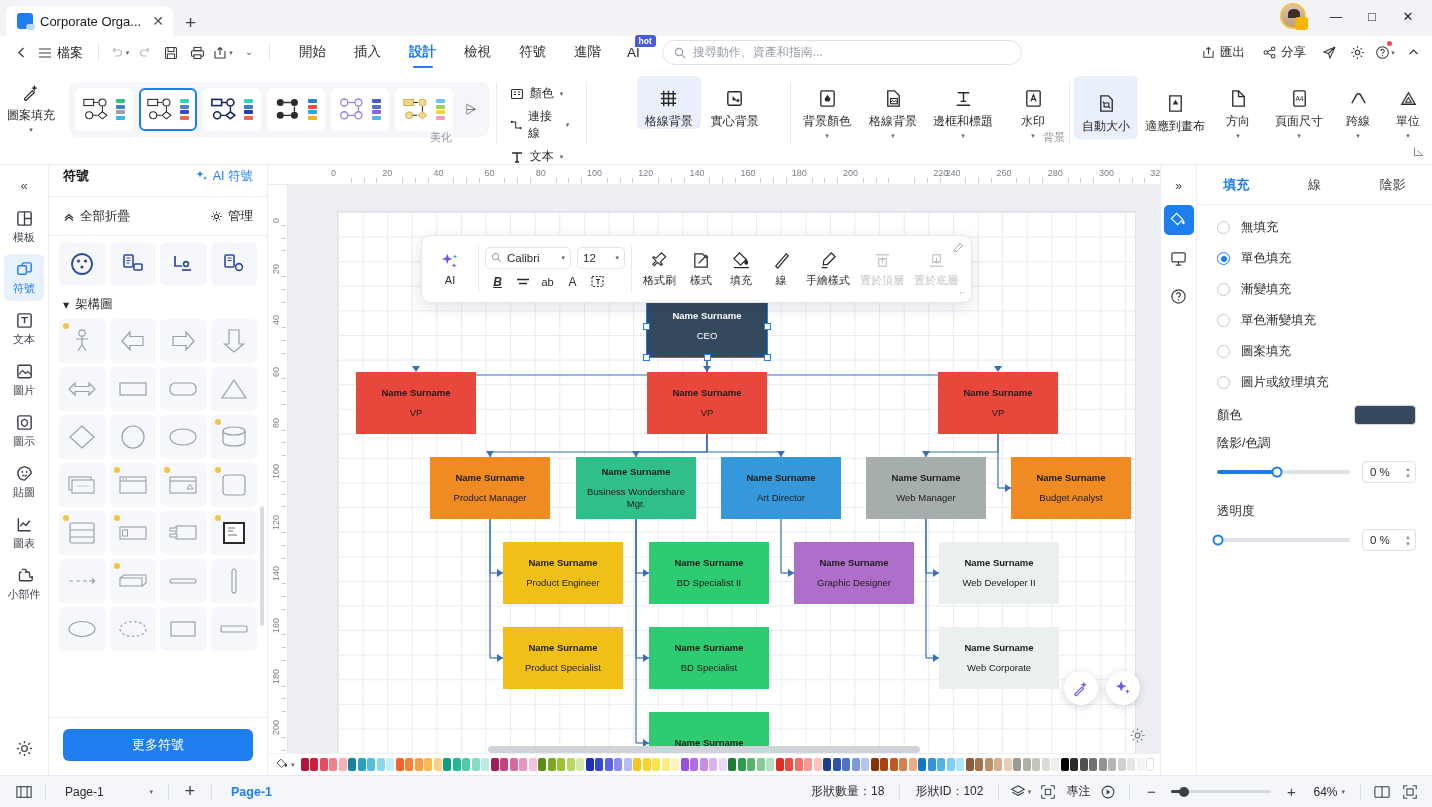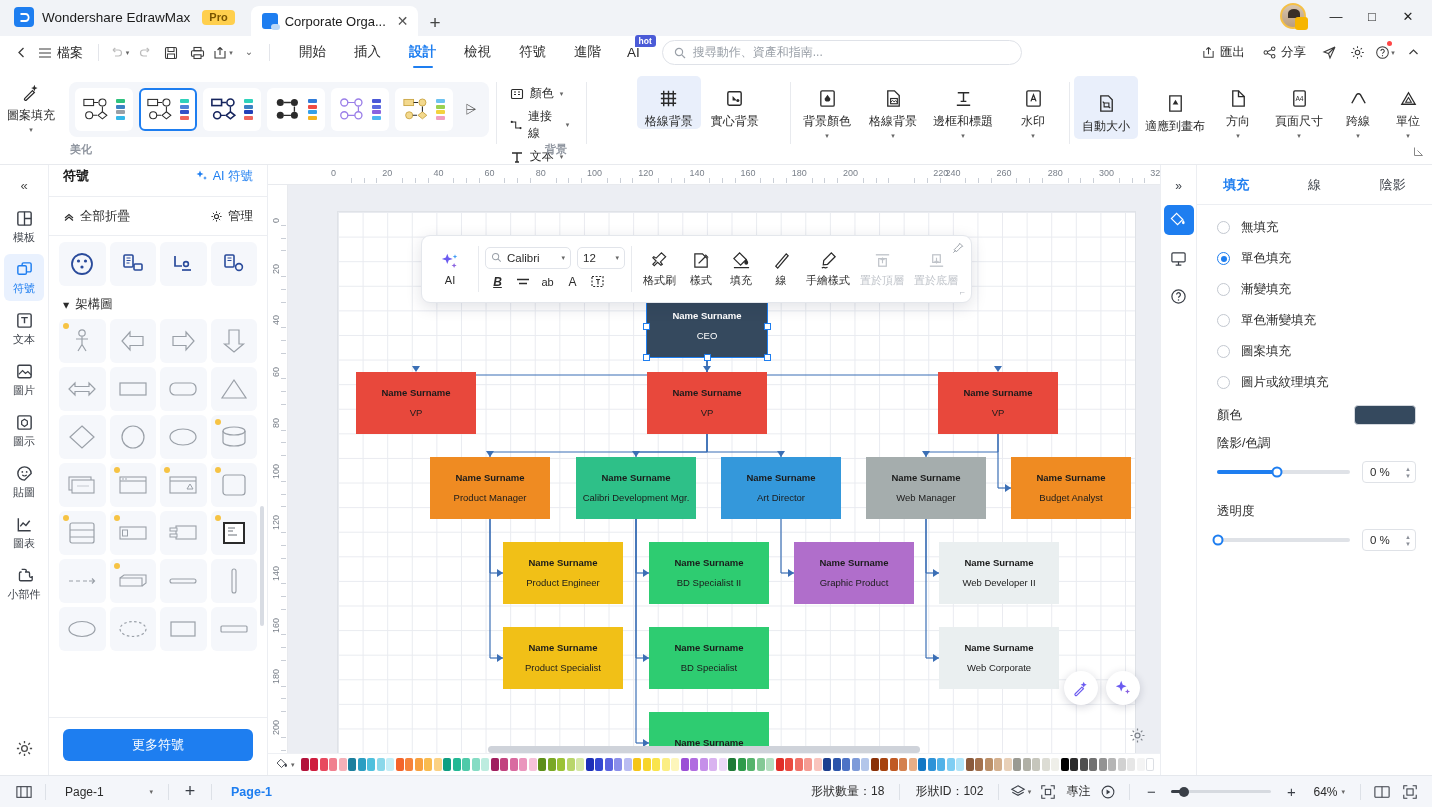--- a/index.html
+++ b/index.html
@@ -50,21 +50,21 @@
     margin-left:12px; width:360px; height:25px; border:1px solid #dfe2e8; border-radius:13px;
     display:flex; align-items:center; gap:7px; padding:0 11px; color:#9aa0a8; font-size:12px; background:#fff; cursor:text;
   }
   .mb-right { margin-left:auto; display:flex; align-items:center; gap:2px; }
   .mbr-item { display:flex; align-items:center; gap:5px; font-size:12.5px; color:#2b2b2b; padding:4px 8px; border-radius:4px; cursor:pointer; }
   .dot-red { position:absolute; top:1px; right:6px; width:5px; height:5px; border-radius:50%; background:#ff4646; }
 
   
   .ribbon { height:95px; background:#fff; display:flex; align-items:flex-start; flex:0 0 95px; border-bottom:1px solid #e8eaee; position:relative; }
   .rib-group { display:flex; flex-direction:column; align-items:center; height:95px; position:relative; }
-  .rib-group-label { position:absolute; bottom:8px; left:0; right:0; text-align:left; font-size:11px; color:#9096a0;font-weight:bold; }
+  .rib-group-label { position:absolute; bottom:20px; left:0; right:0; text-align:right; font-size:11px; color:#9096a0; }
   .rib-btn { display:flex; flex-direction:column; align-items:center; justify-content:center; gap:4px; width:64px; padding:9px 2px 0; cursor:pointer; border-radius:5px; }
   .rib-btn.sel { background:#e9effb; }
   .rib-btn .lbl { font-size:12px; color:#2b2b2b; text-align:center; line-height:1.15; }
   .rib-ico { height:26px; display:flex; align-items:center; justify-content:center; color:#3a3f47; }
   .caret-s { font-size:7px; color:#666; line-height:1; margin-top:-1px; }
   .rib-div { width:1px; height:62px; background:#e8eaee; margin:12px 4px 0; }
 
   .theme-strip { display:flex; align-items:center; gap:6px; background:#f4f6fa; border-radius:8px; padding:6px; margin:12px 0 0 4px; }
   .theme-card { width:58px; height:43px; background:#fff; border-radius:6px; border:2px solid transparent; display:flex; align-items:center; justify-content:center; gap:3px; cursor:pointer; }
   .theme-card.sel { border-color:#1e7ef0; }
@@ -198,29 +198,20 @@
   .zoomslider .zknob { position:absolute; left:13px; top:50%; transform:translate(-50%,-50%); width:10px; height:10px; border-radius:50%; background:#3a3f47; }
   .zoom-val { font-size:12px; padding:0 4px 0 8px; }
   .focus-chip { display:flex; align-items:center; gap:5px; padding:0 4px; cursor:pointer; }
 </style>
 </head>
 <body>
 
 <div class="app">
 
   <div class="titlebar">
-    <div class="tb-brand">
-      <span class="logo-sq">
-        <svg width="13" height="13" viewBox="0 0 13 13">
-            <path d="M2.5 2h5c2.5 0 4 1.8 4 4.5S10 11 7.5 11h-5V9h5c1.4 0 2.3-1 2.3-2.5S8.9 4 7.5 4h-5z" fill="#fff"></path>
-          </svg>
-      </span>
-      <span class="brand-txt">Wondershare EdrawMax</span>
-      <span class="pro-badge">Pro</span>
-    </div>
     <div class="tab">
       <span class="tab-ico"></span>
       <span>Corporate Orga...</span>
       <span class="tab-close">✕</span>
     </div>
     <div class="tab-new">+</div>
     <div class="tb-right">
       <div class="avatar"></div>
       <div class="wbtn">—</div>
       <div class="wbtn">□</div>
@@ -1147,21 +1138,21 @@
                 <div class="node" style="left: 600px; top: 160px; width: 120px; height: 62px; background: rgb(232, 72, 60); color: rgb(27, 27, 27);">
                   <div class="n1">Name Surname</div>
                   <div class="n2">VP</div>
                 </div>
                 <div class="node" style="left: 92px; top: 245px; width: 120px; height: 62px; background: rgb(239, 139, 34); color: rgb(27, 27, 27);">
                   <div class="n1">Name Surname</div>
                   <div class="n2">Product Manager</div>
                 </div>
                 <div class="node" style="left: 238px; top: 245px; width: 120px; height: 62px; background: rgb(46, 192, 136); color: rgb(27, 27, 27);">
                   <div class="n1">Name Surname</div>
-                  <div class="n2">Calibri Development Mgr.</div>
+                  <div class="n2">Business Wondershare Mgr.</div>
                 </div>
                 <div class="node" style="left: 383px; top: 245px; width: 120px; height: 62px; background: rgb(52, 152, 219); color: rgb(27, 27, 27);">
                   <div class="n1">Name Surname</div>
                   <div class="n2">Art Director</div>
                 </div>
                 <div class="node" style="left: 528px; top: 245px; width: 120px; height: 62px; background: rgb(165, 173, 173); color: rgb(27, 27, 27);">
                   <div class="n1">Name Surname</div>
                   <div class="n2">Web Manager</div>
                 </div>
                 <div class="node" style="left: 673px; top: 245px; width: 120px; height: 62px; background: rgb(239, 139, 34); color: rgb(27, 27, 27);">
@@ -1171,21 +1162,21 @@
                 <div class="node" style="left: 165px; top: 330px; width: 120px; height: 62px; background: rgb(241, 192, 23); color: rgb(27, 27, 27);">
                   <div class="n1">Name Surname</div>
                   <div class="n2">Product Engineer</div>
                 </div>
                 <div class="node" style="left: 311px; top: 330px; width: 120px; height: 62px; background: rgb(46, 204, 113); color: rgb(27, 27, 27);">
                   <div class="n1">Name Surname</div>
                   <div class="n2">BD Specialist II</div>
                 </div>
                 <div class="node" style="left: 456px; top: 330px; width: 120px; height: 62px; background: rgb(176, 110, 203); color: rgb(27, 27, 27);">
                   <div class="n1">Name Surname</div>
-                  <div class="n2">Graphic Product</div>
+                  <div class="n2">Graphic Designer</div>
                 </div>
                 <div class="node" style="left: 601px; top: 330px; width: 120px; height: 62px; background: rgb(234, 239, 240); color: rgb(27, 27, 27);">
                   <div class="n1">Name Surname</div>
                   <div class="n2">Web Developer II</div>
                 </div>
                 <div class="node" style="left: 165px; top: 415px; width: 120px; height: 62px; background: rgb(241, 192, 23); color: rgb(27, 27, 27);">
                   <div class="n1">Name Surname</div>
                   <div class="n2">Product Specialist</div>
                 </div>
                 <div class="node" style="left: 311px; top: 415px; width: 120px; height: 62px; background: rgb(46, 204, 113); color: rgb(27, 27, 27);">

